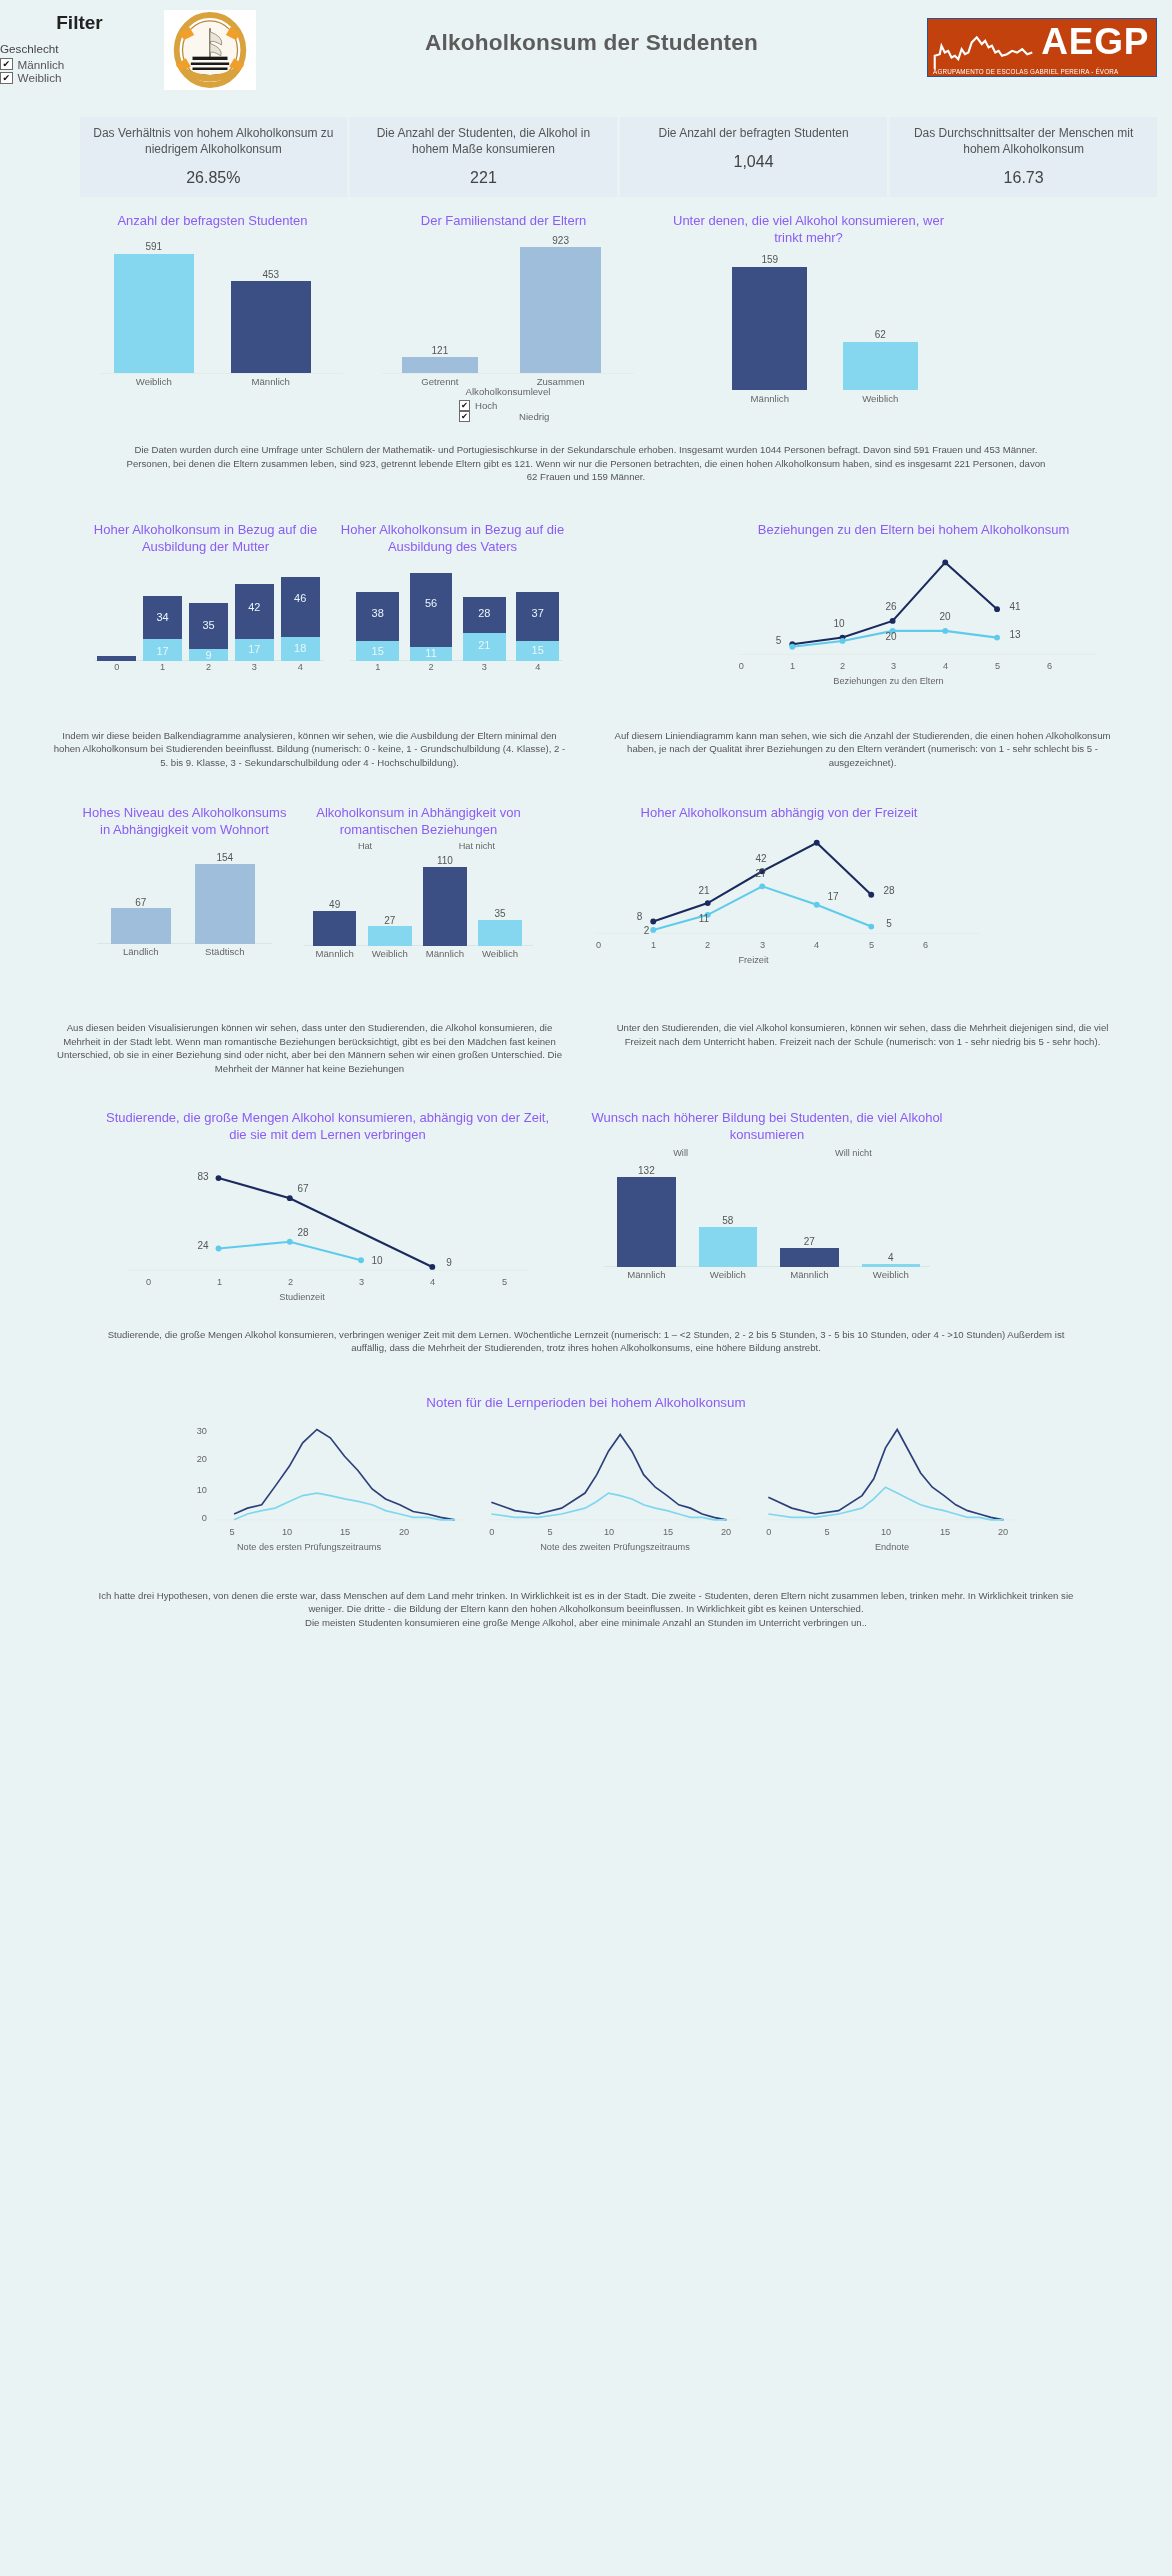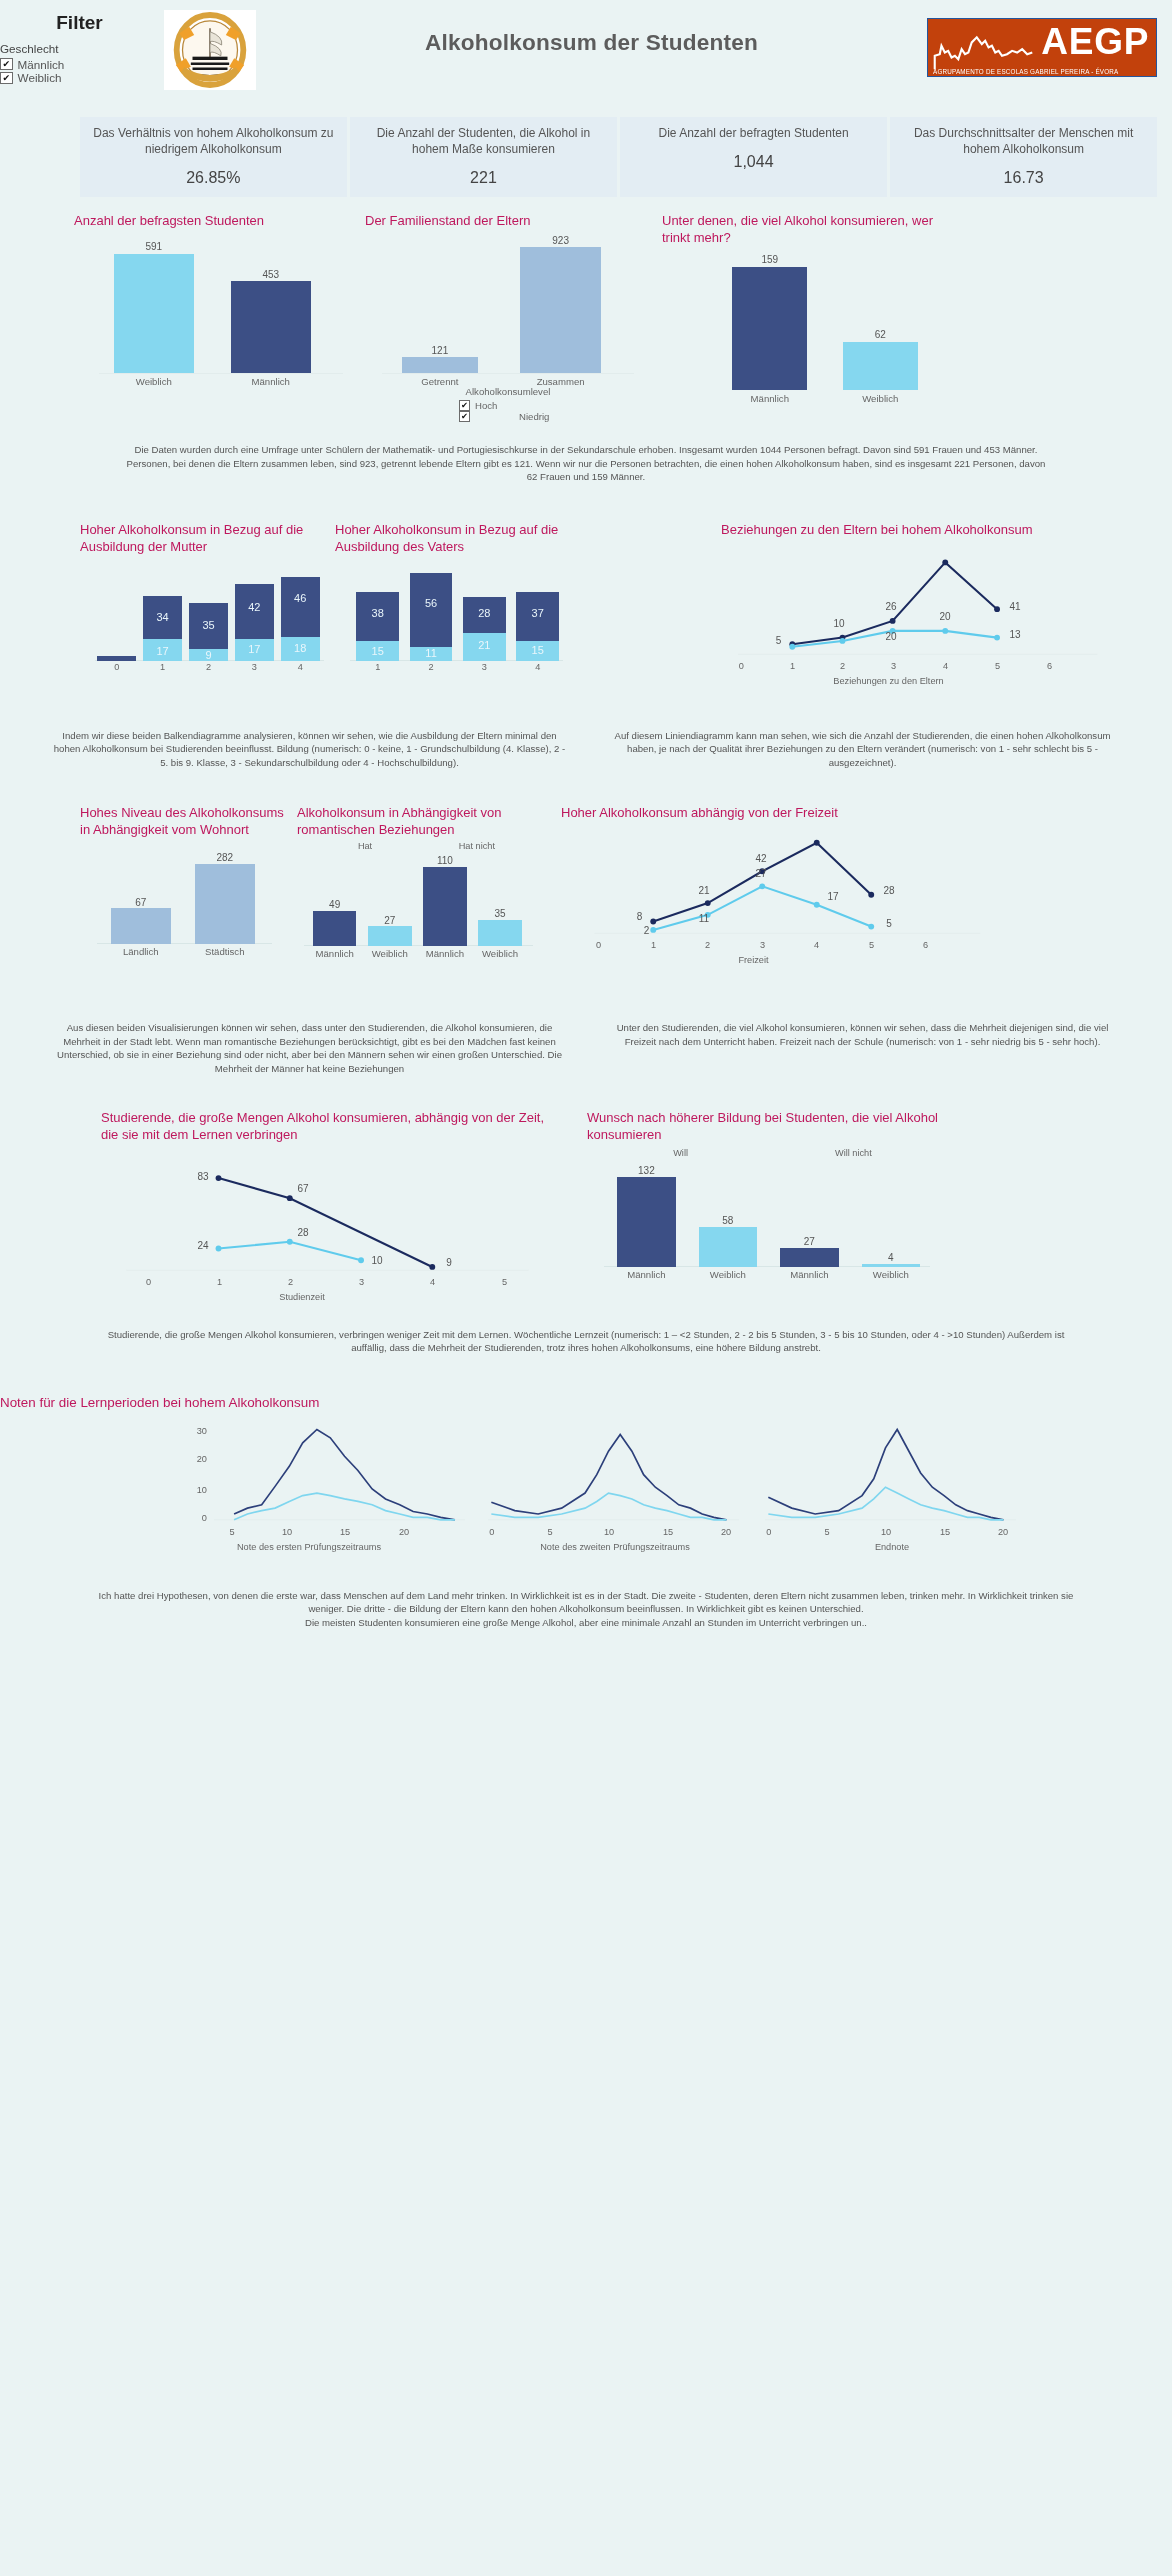--- a/index.html
+++ b/index.html
@@ -36,21 +36,21 @@
               letter-spacing:0.2px; white-space:nowrap; }
   .aegp-skyline { position:absolute; left:5px; top:15px; }
 
   
   .kpi-row { display:flex; gap:3.4px; padding:0 15px 0 80px; }
   .kpi { flex:1; background:#e3edf3; padding:8.4px 6.7px 10px 6.7px; text-align:center; }
   .kpi-title { font-size:12px; line-height:16px; color:#555; }
   .kpi-value { font-size:16px; color:#444; margin-top:11.7px; }
 
   
-  .chart-title { text-align:left; font-size:13px; line-height:17px; color:#be185d; }
+  .chart-title { text-align:center; font-size:13px; line-height:17px; color:#8b5cf6; }
   .narrative { font-size:9.6px; line-height:13.4px; color:#555; text-align:center; }
   .tick { font-size:9.2px; color:#666; text-align:center; }
 
   
   .bar { position:absolute; bottom:0; }
   .bar-lbl { position:absolute; font-size:10px; color:#555; text-align:center; }
   .cat-lbl { position:absolute; font-size:9.6px; color:#666; text-align:center; }
   .seg-lbl { position:absolute; font-size:11px; color:#eaf6fb; text-align:center; }
 
   svg { display:block; }
@@ -347,21 +347,21 @@
     <div style="position:absolute; left:80px; top:0; width:209px;">
       <div class="chart-title">Hohes Niveau des Alkoholkonsums in Abhängigkeit vom Wohnort</div>
       <div style="position:relative; height:99px; margin-top:20px;">
         <div style="position:absolute; left:17px; right:17px; bottom:13.4px; top:0;">
           <div style="position:absolute;left:0;right:0;bottom:0;height:0.8px;background:#d8e6e6;"></div>
           <div class="bar" style="left:8%; width:34%; height:41%; background:#9fbedc;"></div>
           <div class="bar-lbl" style="left:8%; width:34%; bottom:42%;">67</div>
           <div class="cat-lbl" style="left:8%; width:34%; top:100%; margin-top:2.5px;">Ländlich</div>
 
           <div class="bar" style="left:56%; width:34%; height:93%; background:#9fbedc;"></div>
-          <div class="bar-lbl" style="left:56%; width:34%; bottom:94%;">282</div>
+          <div class="bar-lbl" style="left:56%; width:34%; bottom:94%;">154</div>
           <div class="cat-lbl" style="left:56%; width:34%; top:100%; margin-top:2.5px;">Städtisch</div>
         </div>
       </div>
     </div>
 
     <div style="position:absolute; left:297px; top:0; width:243px;">
       <div class="chart-title">Alkoholkonsum in Abhängigkeit von romantischen Beziehungen</div>
       <div style="position:relative; height:13.4px; margin-top:3.4px;">
         <div class="tick" style="position:absolute; left:8%; width:40%;">Hat</div>
         <div class="tick" style="position:absolute; left:54%; width:40%;">Hat nicht</div>

